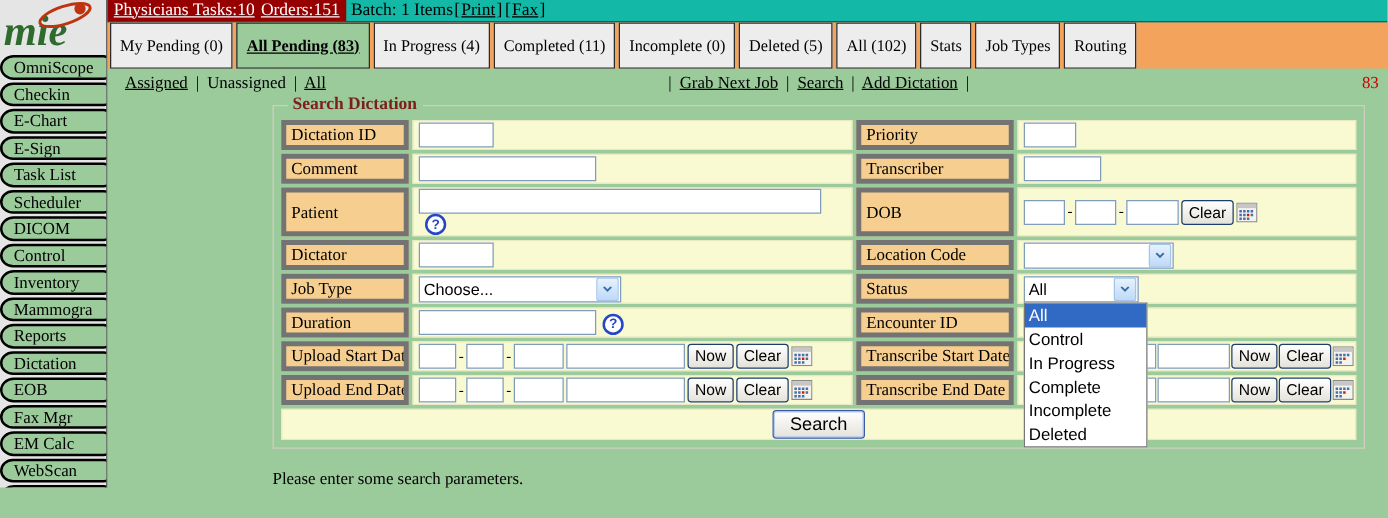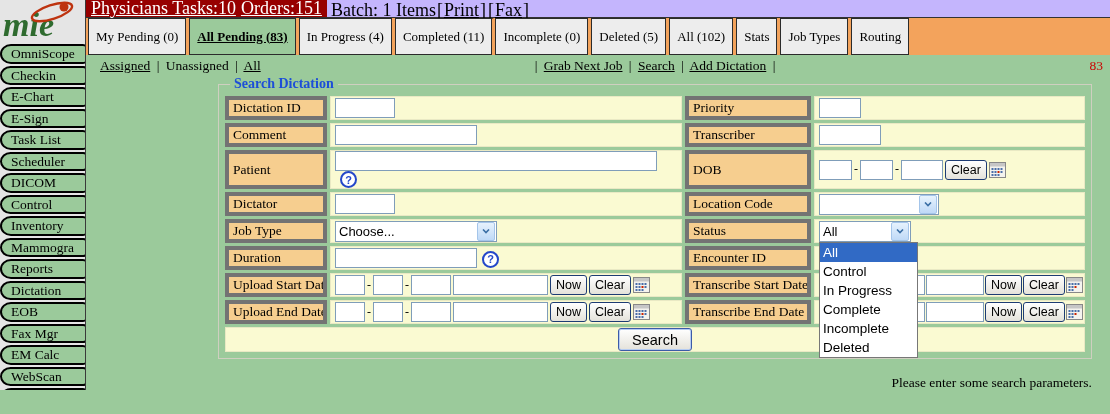--- a/index.html
+++ b/index.html
@@ -12,22 +12,22 @@
   
   #sidebar{position:absolute;left:0;top:0;width:86px;height:390px;
     background:#e5e5e5;border-right:1px solid #3a3a3a;box-sizing:border-box;overflow:hidden;}
   #logo{height:42px;position:relative;cursor:pointer;}
   .side-btns{display:flex;flex-direction:column;gap:2px;padding-top:2px;}
   .side-btn{height:19.5px;box-sizing:border-box;background:#9BCA9B;border:2px solid #000;
     border-radius:11px 5px 5px 11px / 10px 5px 5px 10px;margin-right:-3px;
     font-size:13.5px;line-height:15px;padding-left:9px;white-space:nowrap;overflow:hidden;cursor:pointer;}
   
   #main{position:absolute;left:86px;top:0;right:0;height:414px;}
-  #topbar{height:17px;background:#c4b5fd;border-bottom:1px solid #333;
-    display:flex;font-size:18px;color:#000;}
+  #topbar{height:17px;background:#14b8a6;border-bottom:1px solid #333;
+    display:flex;align-items:center;font-size:14px;color:#000;}
   .redbox{background:#970000;color:#fff;height:100%;display:flex;align-items:center;gap:5px;padding:0 5px;}
   .wl{text-decoration:underline;cursor:pointer;}
   .batch{margin-left:4px;}
   .bk{margin:0 1px;}
   .blink{text-decoration:underline;cursor:pointer;}
   #tabstrip{height:37px;background:#F3A35C;display:flex;gap:3px;padding-left:2px;box-sizing:border-box;}
   .tab{background:#EDEDED;border:1px solid #2b2b2b;box-sizing:border-box;padding:0 7px;
     font-size:13px;display:flex;align-items:center;white-space:nowrap;cursor:pointer;}
   .tab.selected{background:#9BCA9B;font-weight:bold;text-decoration:underline;}
   
@@ -35,21 +35,21 @@
   #subnav{height:20px;position:relative;font-size:13.5px;padding-top:3px;box-sizing:border-box;}
   .ln{cursor:pointer;}
   .u{text-decoration:underline;}
   .left-links{margin-left:14px;}
   .center-links{position:absolute;left:569px;top:3px;transform:translateX(-50%);white-space:nowrap;}
   .badge{position:absolute;right:7px;top:3px;color:#CC0000;}
   .sep{margin:0 3px;}
   
   .form-wrap{margin:1px 18px 0 132px;}
   fieldset{border:1px solid #CFCFC0;margin:0;padding:1px 3px 3px 3px;}
-  legend{font-weight:bold;font-size:14px;color:#1d4ed8;padding:0 4px;margin-left:8px;}
+  legend{font-weight:bold;font-size:14px;color:#7f1d1d;padding:0 4px;margin-left:8px;}
   table.search-table{border-collapse:separate;border-spacing:3px;width:100%;table-layout:fixed;}
   td{height:24px;padding:0 4px;font-size:13.5px;box-sizing:border-box;}
   td.lbl{background:#F6CE8F;border:4px solid #737373;white-space:nowrap;overflow:hidden;}
   td.fld{background:#FAFAD2;border:1px solid #E9E9C4;}
   .ti{height:20px;border:1px solid #7F9DB9;box-sizing:border-box;background:#fff;
     font:12px "Liberation Sans", sans-serif;padding:0 2px;}
   .w28{width:28px}.w30{width:30px}.w33{width:33px}.w38{width:38px}.w40{width:40px}
   .w42{width:42px}.w58{width:58px}.w60{width:60px}.w62{width:62px}
   .w95{width:95px}.w142{width:142px}.w322{width:322px}
   .xpsel{height:21px;border:1px solid #7F9DB9;background:#fff;display:inline-flex;align-items:center;
@@ -69,21 +69,21 @@
     background:#fff;margin-left:5px;vertical-align:middle;cursor:pointer;}
   .dg{display:flex;align-items:center;gap:2px;}
   .dg-r{gap:1px;}
   .dash{font-size:12px;}
   .cal{vertical-align:middle;cursor:pointer;flex:none;}
   .selwrap{position:relative;display:inline-block;}
   .ddlist{position:absolute;top:21px;left:0;width:97px;background:#fff;border:1px solid #777;
     z-index:30;font:13.5px "Liberation Sans", sans-serif;}
   .opt{height:19px;line-height:19px;padding:0 3px;white-space:nowrap;cursor:pointer;}
   .opt.sel{background:#316AC5;color:#fff;}
-  .msg{text-align:right;margin-top:16px;font-size:13.5px;color:#000;}
+  .msg{text-align:left;margin-top:16px;font-size:13.5px;color:#000;}
   .fldcenter{vertical-align:middle;}
 </style>
 </head>
 <body>
 
 <div id="sidebar">
   <div id="logo">
     <svg width="84" height="42">
       <text x="3" y="36" font-family="Liberation Serif, serif" font-size="34" font-weight="bold" font-style="italic" fill="#2F6B2F">mie</text>
       <ellipse cx="52" cy="12" rx="21" ry="7" fill="none" stroke="#BE3410" stroke-width="2.4" transform="rotate(-18 52 12)"></ellipse>

